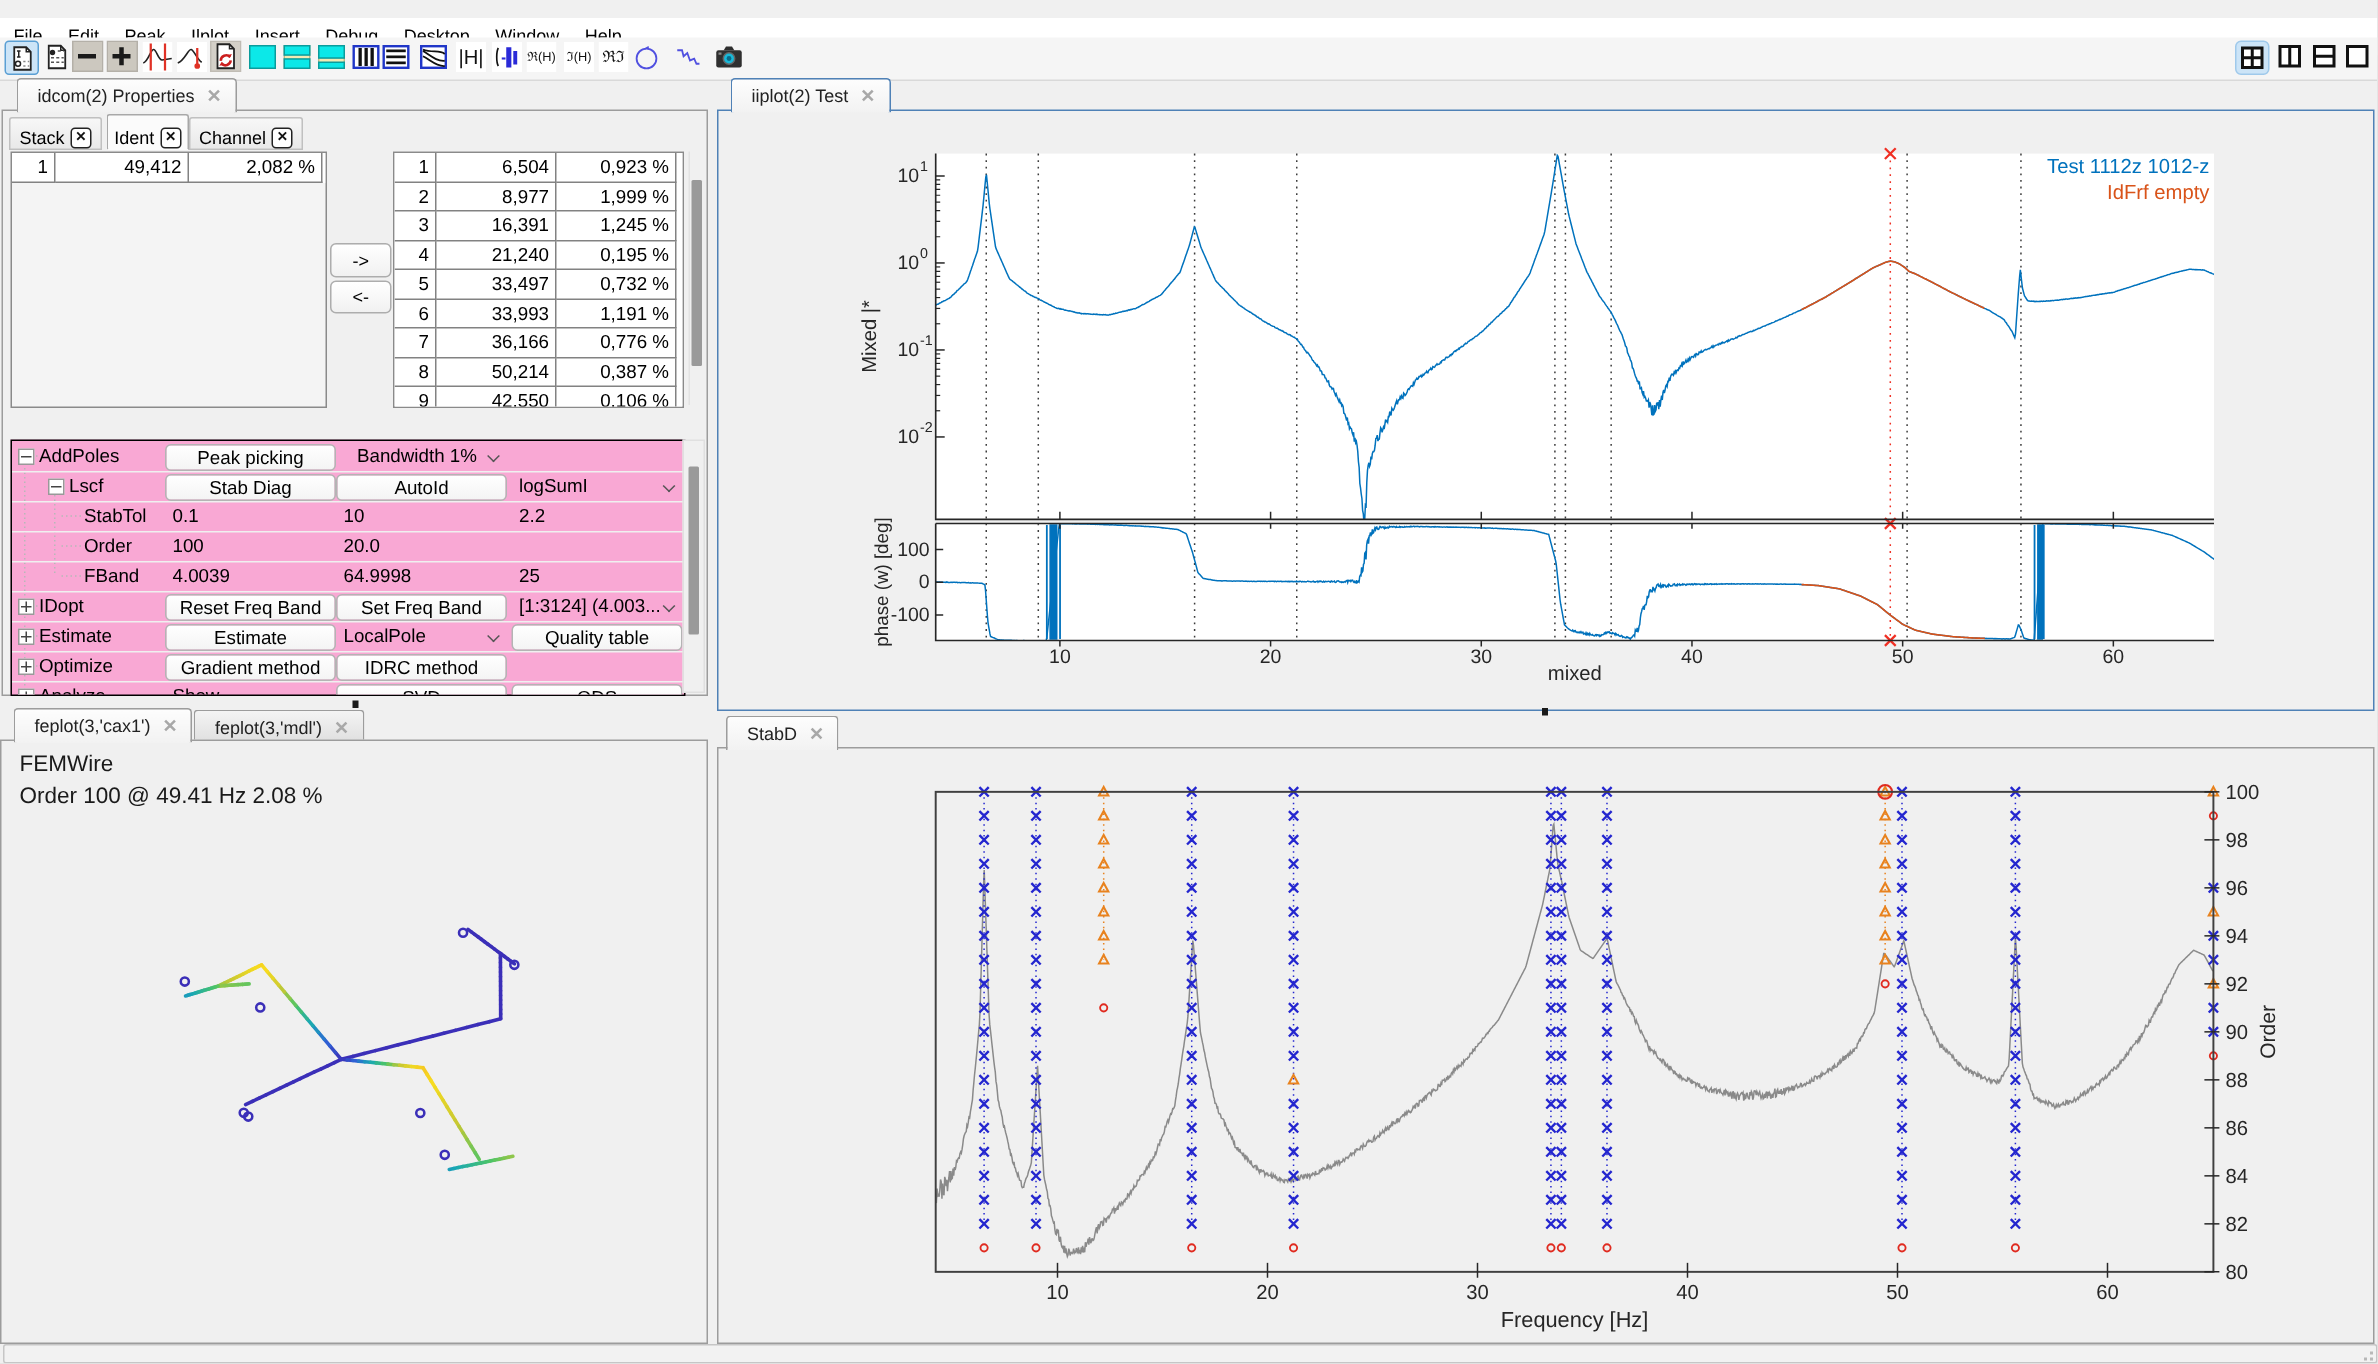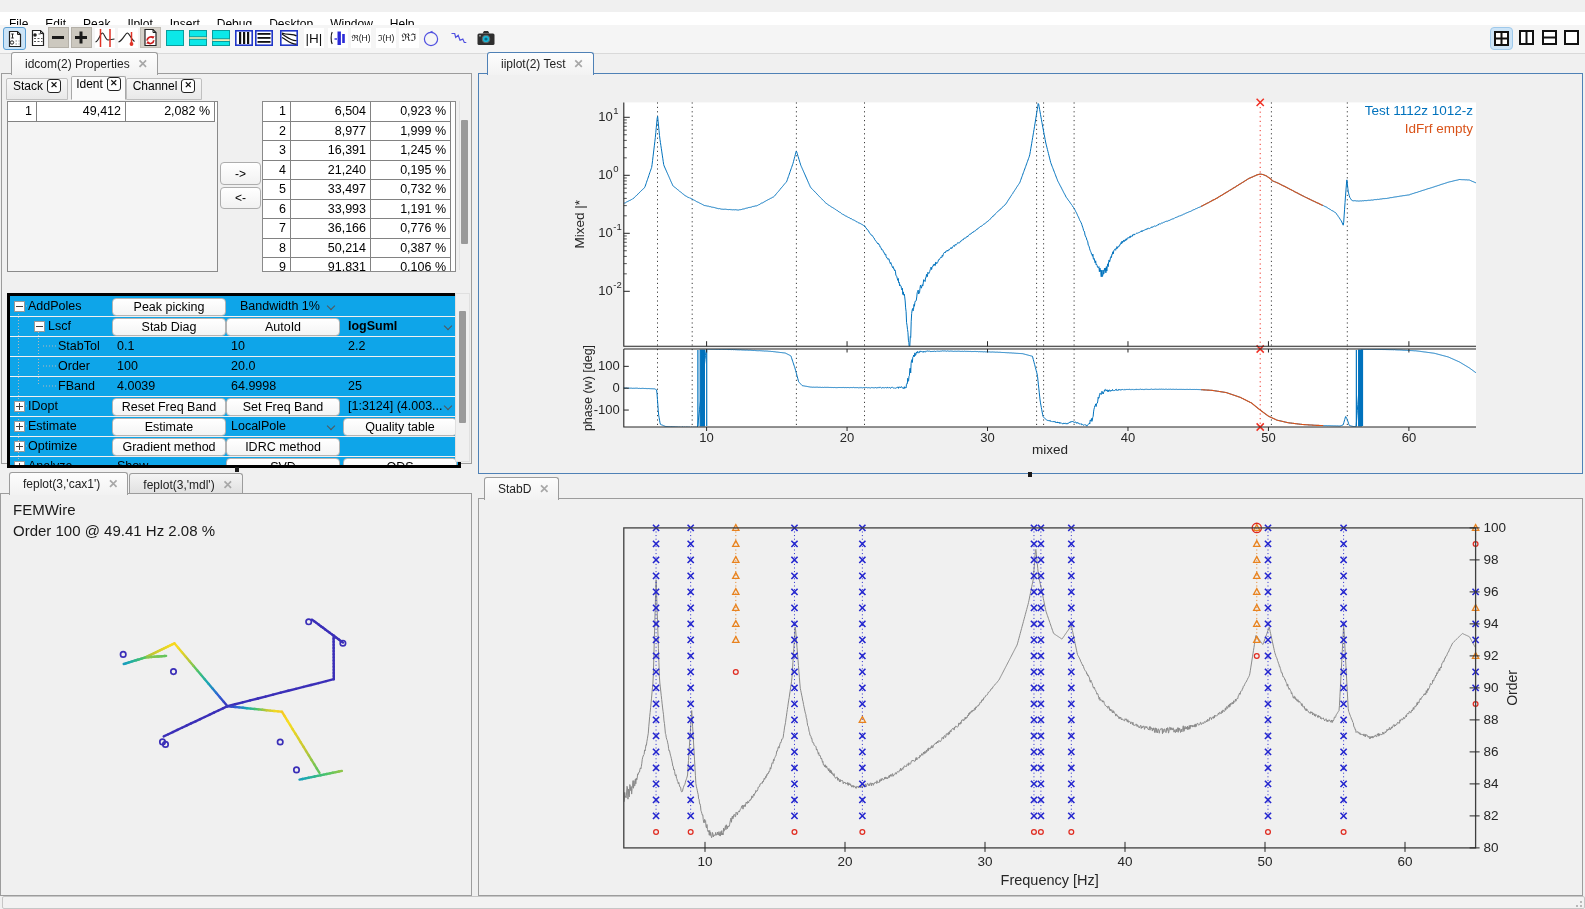--- a/index.html
+++ b/index.html
@@ -18,33 +18,33 @@
   .tabstrip{position:absolute;display:flex;align-items:flex-end;}
   .ptab{height:21px;line-height:20px;padding:0 9px 0 13px;border:1px solid #9c9c9c;border-bottom:none;
         border-radius:3px 3px 0 0;background:linear-gradient(#f4f4f4,#dfdfdf);color:#222;font-size:12px;
         display:flex;align-items:center;gap:8px;margin-right:1px;position:relative;}
   .ptab.on{background:linear-gradient(#fdfdfd,#f2f2f2);height:22px;z-index:3;}
   .ptab.blue{border-color:#4f81b6;}
   .tabx{color:#a8a8a8;font-size:12px;font-weight:bold;line-height:10px;}
   .pbody{position:absolute;background:#f0f0f0;border:1px solid #9c9c9c;}
   .pbody.blue{border:1px solid #4f81b6;}
   
-  .subtab{position:absolute;height:20px;display:flex;align-items:flex-start;gap:4px;justify-content:center;
+  .subtab{position:absolute;height:20px;display:flex;align-items:flex-end;gap:4px;justify-content:center;
           font-size:12px;color:#000;background:linear-gradient(#f7f7f7,#e9e9e9);border:1px solid #c0c0c0;border-radius:2px 2px 0 0;}
   .subtab.on{background:#fbfbfb;border-color:#a8a8a8;border-bottom-color:#fbfbfb;height:22px;z-index:2;}
   .subx{display:inline-block;width:12px;height:12px;border:1.4px solid #222;border-radius:3px;font-size:9px;
         line-height:11px;text-align:center;font-weight:bold;color:#111;background:#fff;}
   .lbox{position:absolute;background:#f4f4f4;border:1px solid #8a8a8a;overflow:hidden;}
   .trow{display:flex;background:#fff;}
   .tcell{border-right:1px solid #828282;border-bottom:1px solid #828282;box-sizing:border-box;
          text-align:right;padding:2px 4px 0 0;font-size:12.5px;color:#000;height:19.5px;}
   .pushbtn{position:absolute;background:linear-gradient(#ffffff,#f1f1f1);border:1px solid #adadad;border-radius:4px;
            font-size:12px;color:#000;display:flex;align-items:center;justify-content:center;}
   
-  #tree{position:absolute;background:#0ea5e9;border:3px solid #000000;overflow:hidden;}
+  #tree{position:absolute;background:#f9a8d4;border:1px solid #000000;overflow:hidden;}
   .trrow{position:absolute;left:0;width:100%;height:20px;border-bottom:1px solid #f0f0f0;}
   .trlabel{position:absolute;top:3px;font-size:12.5px;color:#000;white-space:nowrap;}
   .pmbox{position:absolute;width:9px;height:9px;border:1px solid #999;background:#fff;top:5px;}
   .pmbox:before{content:"";position:absolute;left:1px;right:1px;top:3.5px;height:1px;background:#444;}
   .pmbox.plus:after{content:"";position:absolute;top:1px;bottom:1px;left:3.5px;width:1px;background:#444;}
   .treebtn{position:absolute;top:1.5px;height:16px;background:linear-gradient(#ffffff,#f4f4f4);
            border:1px solid #b4b4b4;border-radius:4px;font-size:12.5px;color:#000;
            display:flex;align-items:center;justify-content:center;}
   .treeval{position:absolute;top:3px;font-size:12.5px;color:#000;}
   .chev{position:absolute;top:7px;width:8px;height:8px;}
@@ -325,21 +325,21 @@
             <div class="tcell" style="width: 80px;">36,166</div>
             <div class="tcell" style="width: 80px;">0,776 %</div>
           </div>
           <div class="trow">
             <div class="tcell" style="width: 28px;">8</div>
             <div class="tcell" style="width: 80px;">50,214</div>
             <div class="tcell" style="width: 80px;">0,387 %</div>
           </div>
           <div class="trow">
             <div class="tcell" style="width: 28px;">9</div>
-            <div class="tcell" style="width: 80px;">91,831</div>
+            <div class="tcell" style="width: 80px;">42,550</div>
             <div class="tcell" style="width: 80px;">0,106 %</div>
           </div>
         </div>
   </div>
   <div class="vscroll" style="left:457px;top:27px;width:9px;height:169px;">
     <div class="vthumb" style="top:19px;height:124px;"></div>
   </div>
   <div id="tree" style="left:5px;top:219px;width:448px;height:169px;">
         <svg width="100" height="167" style="position: absolute; left: 0px; top: 0px;">
           <path d="M8.5 15 V170 M28.5 30 V90" stroke="#b8b8b8" stroke-width="1" stroke-dasharray="1 2"></path>
@@ -350,21 +350,21 @@
           <div class="trlabel" style="left: 18px;">AddPoles</div>
           <div class="treebtn" style="left: 102px; width: 112px;">Peak picking</div>
           <div class="treeval" style="left: 230px;">Bandwidth 1%</div>
           <div class="chev" style="left: 318px;"></div>
         </div>
         <div class="trrow" style="top: 20px;">
           <div class="pmbox" style="left: 24px;"></div>
           <div class="trlabel" style="left: 38px;">Lscf</div>
           <div class="treebtn" style="left: 102px; width: 112px;">Stab Diag</div>
           <div class="treebtn" style="left: 216px; width: 112px;">AutoId</div>
-          <div class="treeval" style="left: 338px; font-weight: bold;">logSumI</div>
+          <div class="treeval" style="left: 338px;">logSumI</div>
           <div class="chev" style="left: 435px;"></div>
         </div>
         <div class="trrow" style="top: 40px;">
           <div class="trlabel" style="left: 48px;">StabTol</div>
           <div class="treeval" style="left: 107px;">0.1</div>
           <div class="treeval" style="left: 221px;">10</div>
           <div class="treeval" style="left: 338px;">2.2</div>
         </div>
         <div class="trrow" style="top: 60px;">
           <div class="trlabel" style="left: 48px;">Order</div>

